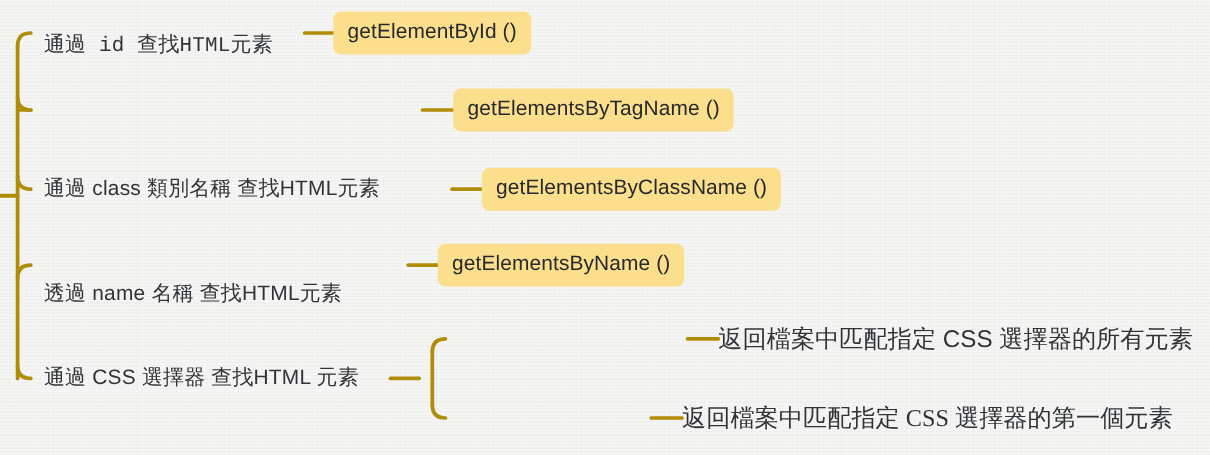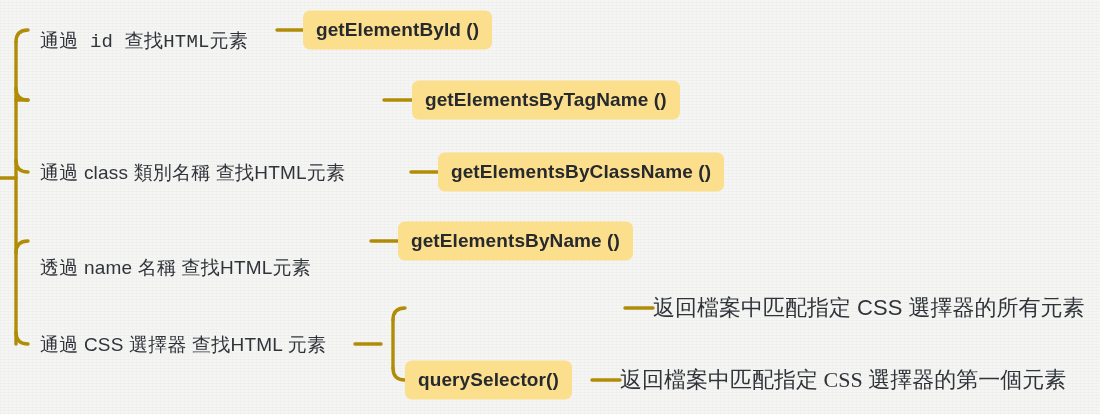--- a/index.html
+++ b/index.html
@@ -49,21 +49,21 @@
     transform: translateY(-50%);
   }
 
   
   .badge {
     position: absolute;
     white-space: nowrap;
     background: #fcdf8c;
     color: #26292e;
     font-size: 19px;
-    font-weight: bold;
+    font-weight: normal;
     line-height: 1;
     padding: 9px 13px 11px 13px;
     border-radius: 7px;
     transform: translateY(-50%);
     letter-spacing: 0.1px;
   }
 
   
   .desc {
     position: absolute;
@@ -116,16 +116,15 @@
   <div class="node-label" style="left:40px; top:172px;">通過 class 類別名稱 查找HTML元素</div>
   <div class="badge" style="left:438px; top:172px;">getElementsByClassName ()</div>
 
   <div class="node-label" style="left:40px; top:241px;margin-top:26px;">透過 name 名稱 查找HTML元素</div>
   <div class="badge" style="left:398px; top:241px;">getElementsByName ()</div>
 
   <div class="node-label" style="left:40px; top:344px;">通過 CSS 選擇器 查找HTML 元素</div>
 
   <div class="desc" style="left:653px; top:308px;">返回檔案中匹配指定 CSS 選擇器的所有元素</div>
 
-  <div class="badge" style="left:405px; top:380px;">querySelector()</div>
   <div class="desc" style="left:620px; top:380px;font-family:Liberation Serif, serif;">返回檔案中匹配指定 CSS 選擇器的第一個元素</div>
 
 </div>
 
 </body></html>

